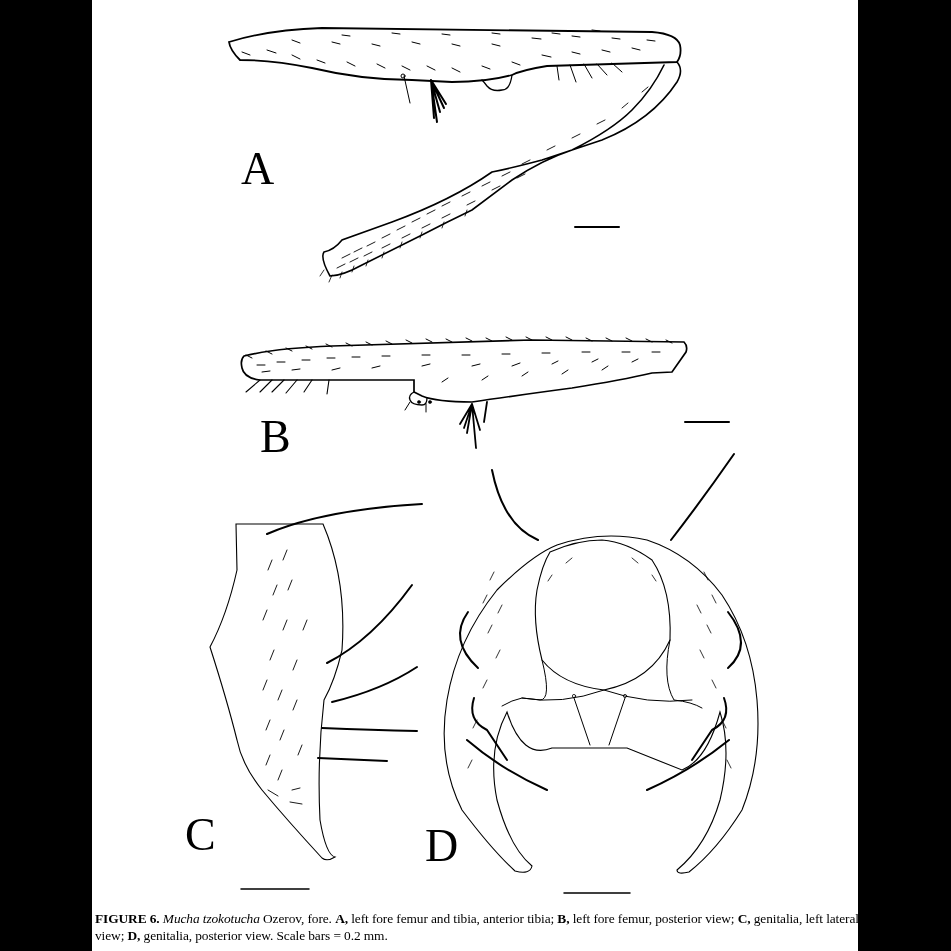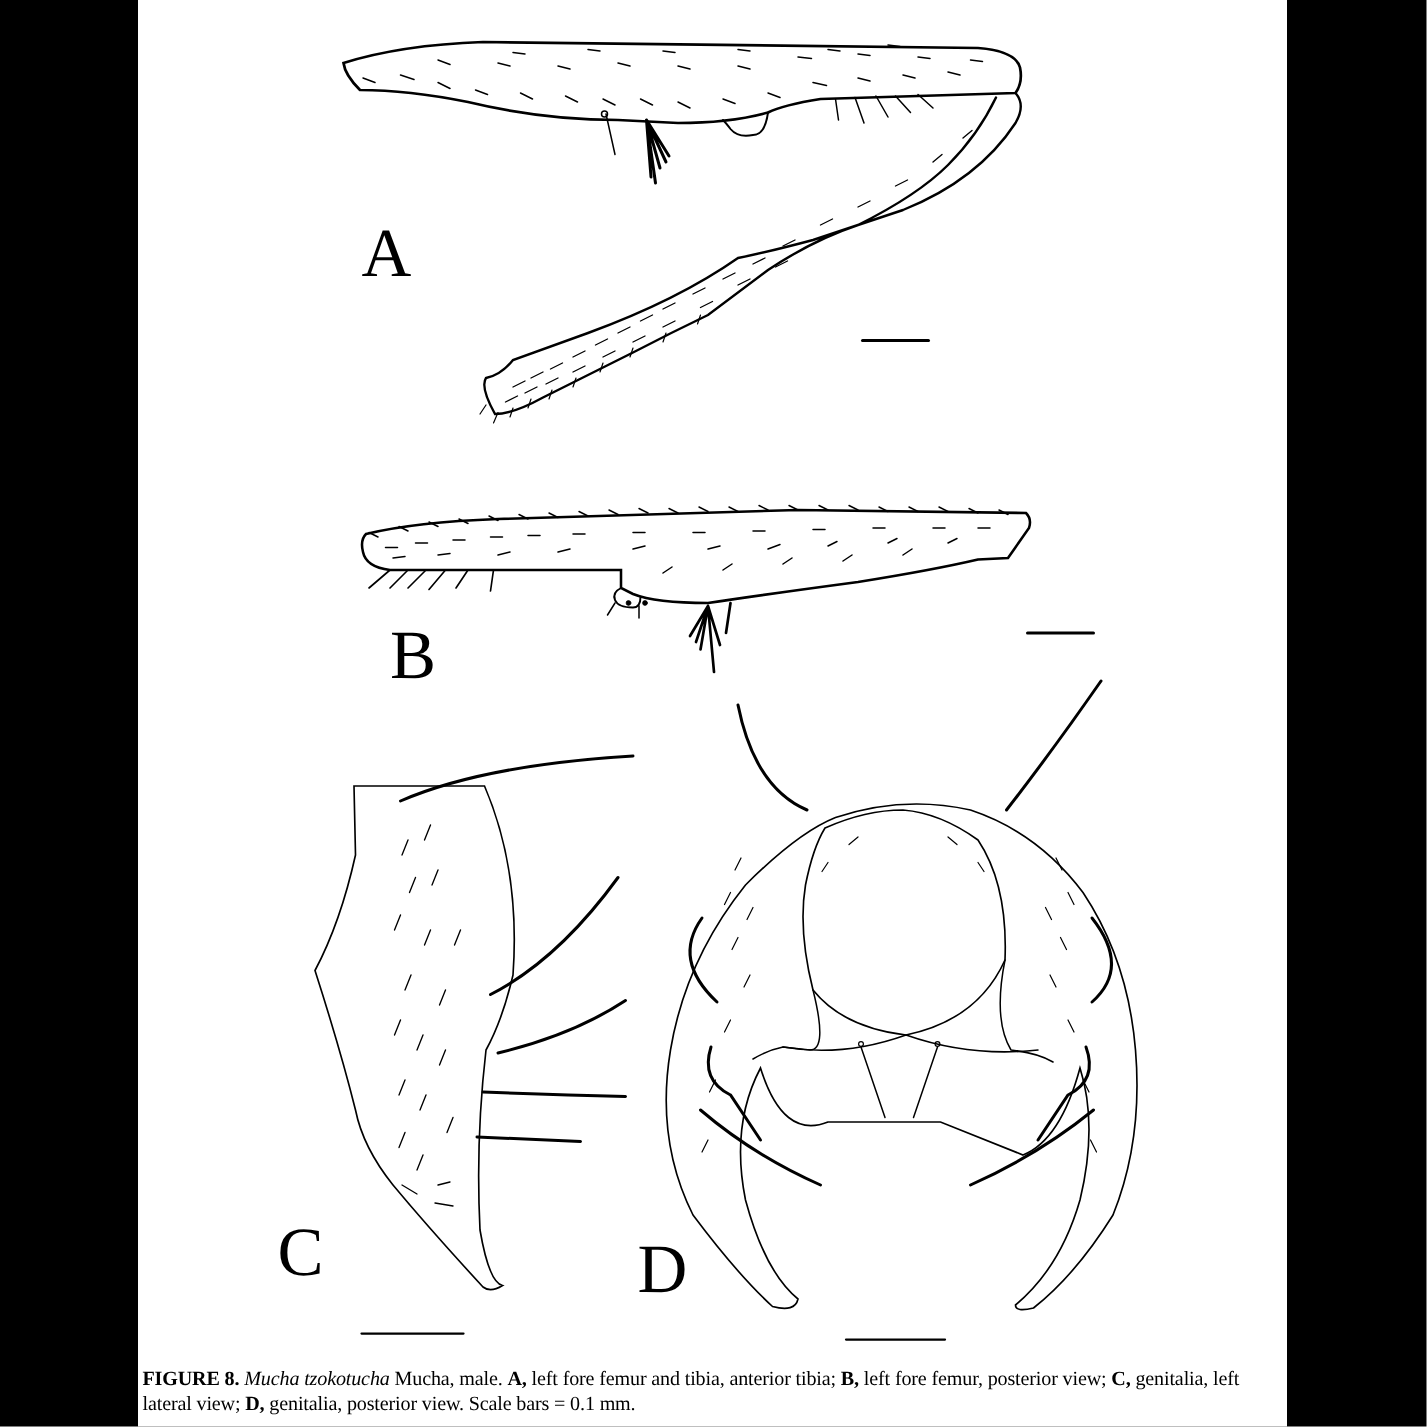--- a/index.html
+++ b/index.html
@@ -112,16 +112,16 @@
     </g>
     <line x1="472" y1="893" x2="538" y2="893" stroke-width="1.5"></line>
   </svg>
 
   <div class="panel-label" style="left:149px; top:146px;">A</div>
   <div class="panel-label" style="left:168px; top:414px;">B</div>
   <div class="panel-label" style="left:93px; top:812px;">C</div>
   <div class="panel-label" style="left:333px; top:823px;">D</div>
 
   <div class="caption">
-    <b>FIGURE 8.</b>
-    <i>Mucha tzokotucha</i><span> Mucha, male. </span><b>A,</b><span> left fore femur and tibia, anterior tibia; </span><b>B,</b><span> left fore femur, posterior view; </span><b>C,</b><span> genitalia, left lateral view; </span><b>D,</b><span> genitalia, posterior view. Scale bars = 0.1 mm.</span>
+    <b>FIGURE 6.</b>
+    <i>Mucha tzokotucha</i><span> Ozerov, fore. </span><b>A,</b><span> left fore femur and tibia, anterior tibia; </span><b>B,</b><span> left fore femur, posterior view; </span><b>C,</b><span> genitalia, left lateral view; </span><b>D,</b><span> genitalia, posterior view. Scale bars = 0.2 mm.</span>
   </div>
 </div>
 
 </body></html>

